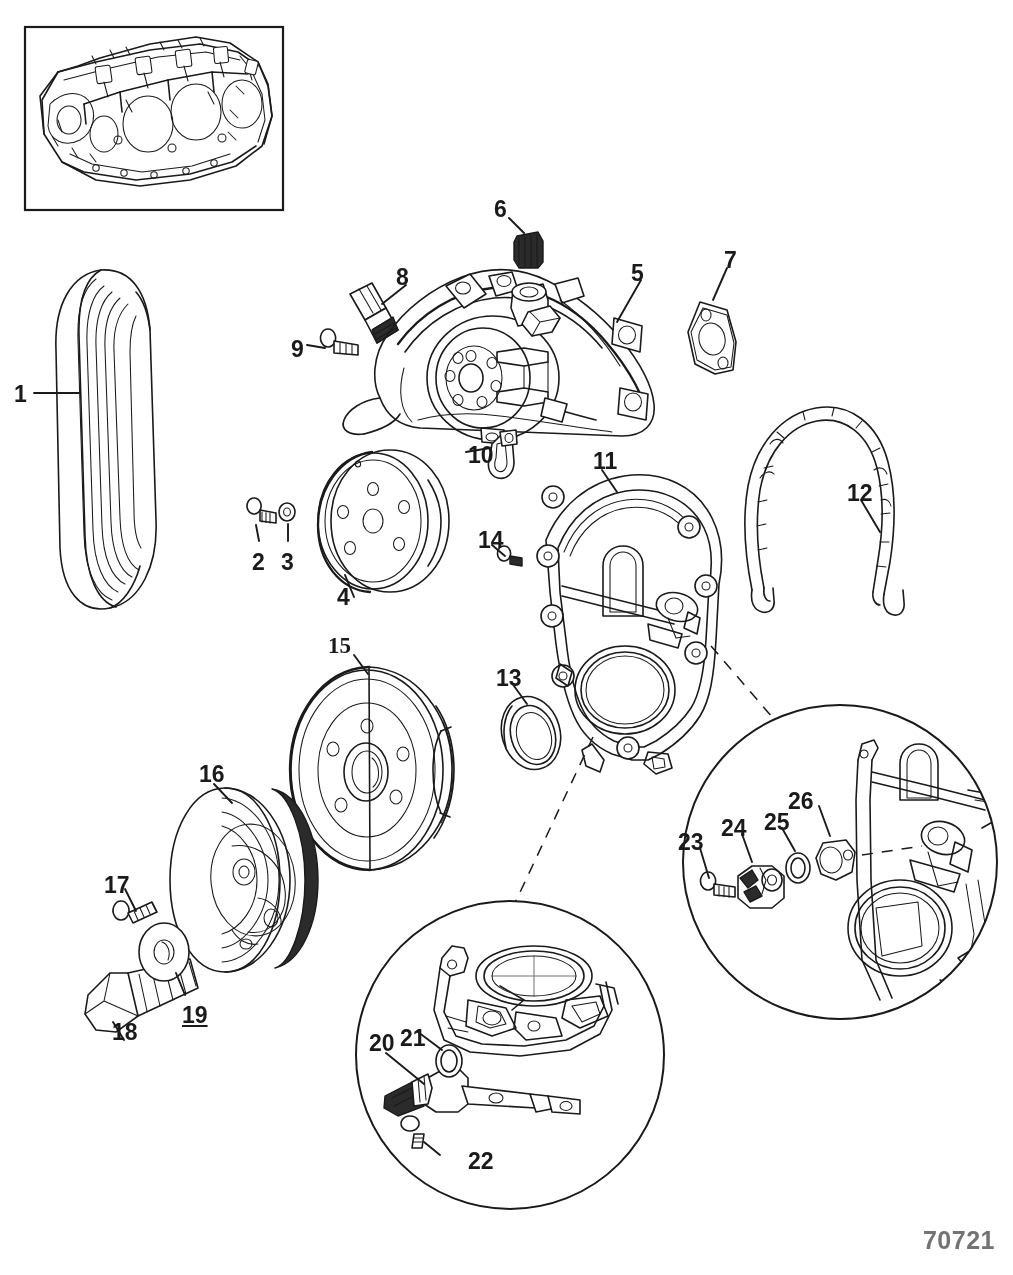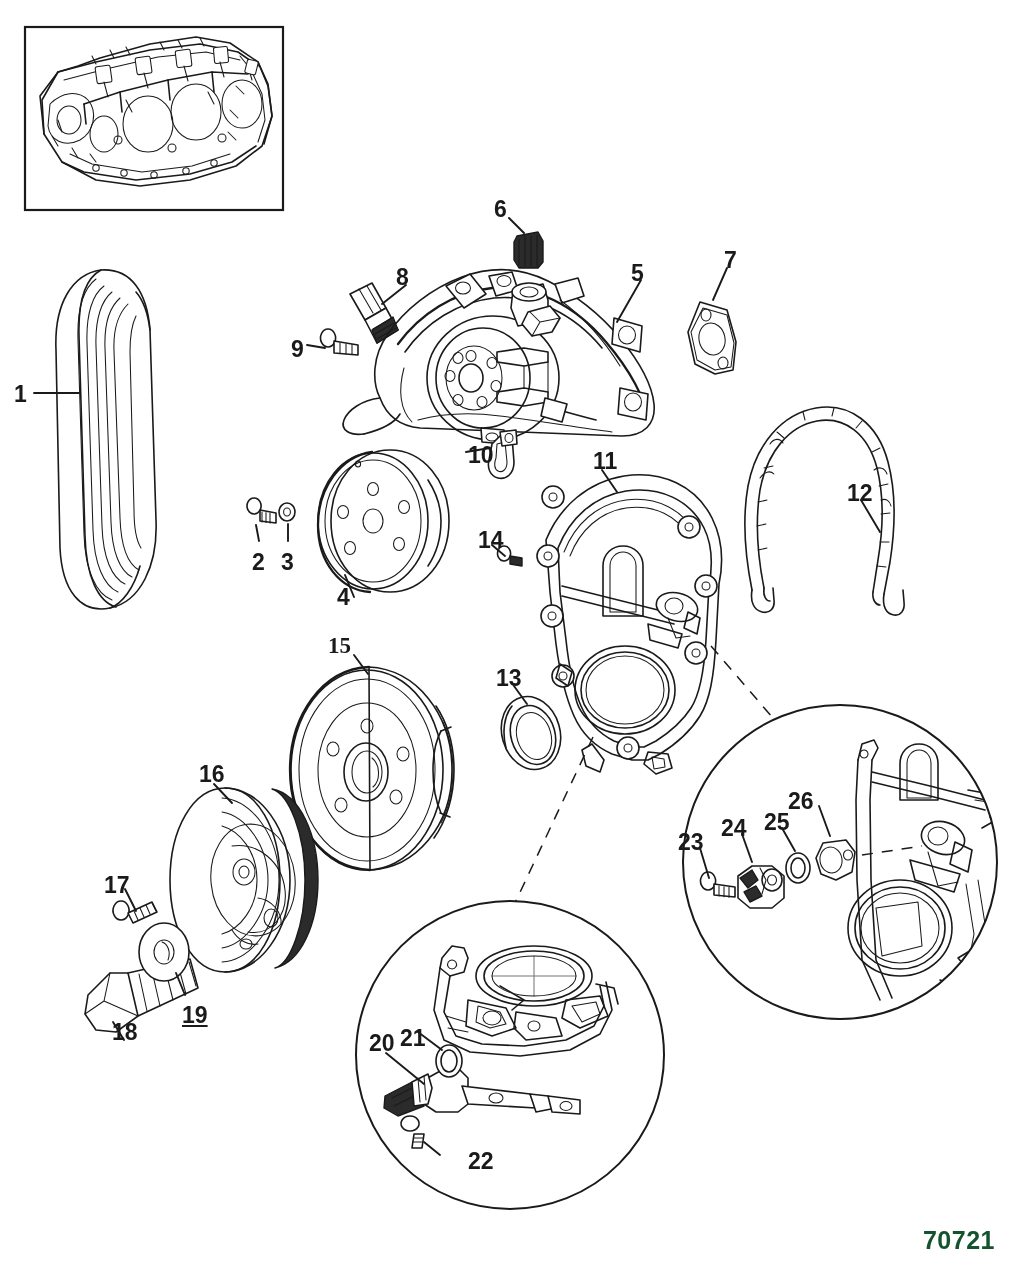--- a/index.html
+++ b/index.html
@@ -35,21 +35,21 @@
     user-select: none;
   }
   #diagram-number {
     position: absolute;
     right: 18px;
     bottom: 20px;
     font-family: "Liberation Sans", sans-serif;
     font-weight: bold;
     font-size: 25px;
     letter-spacing: 0.5px;
-    color: #14532d;
+    color: #737373;
   }
 </style>
 </head>
 <body>
 
 <div id="page">
 
   <svg id="artboard" viewBox="0 0 1013 1275" xmlns="http://www.w3.org/2000/svg">
 
     <defs>

